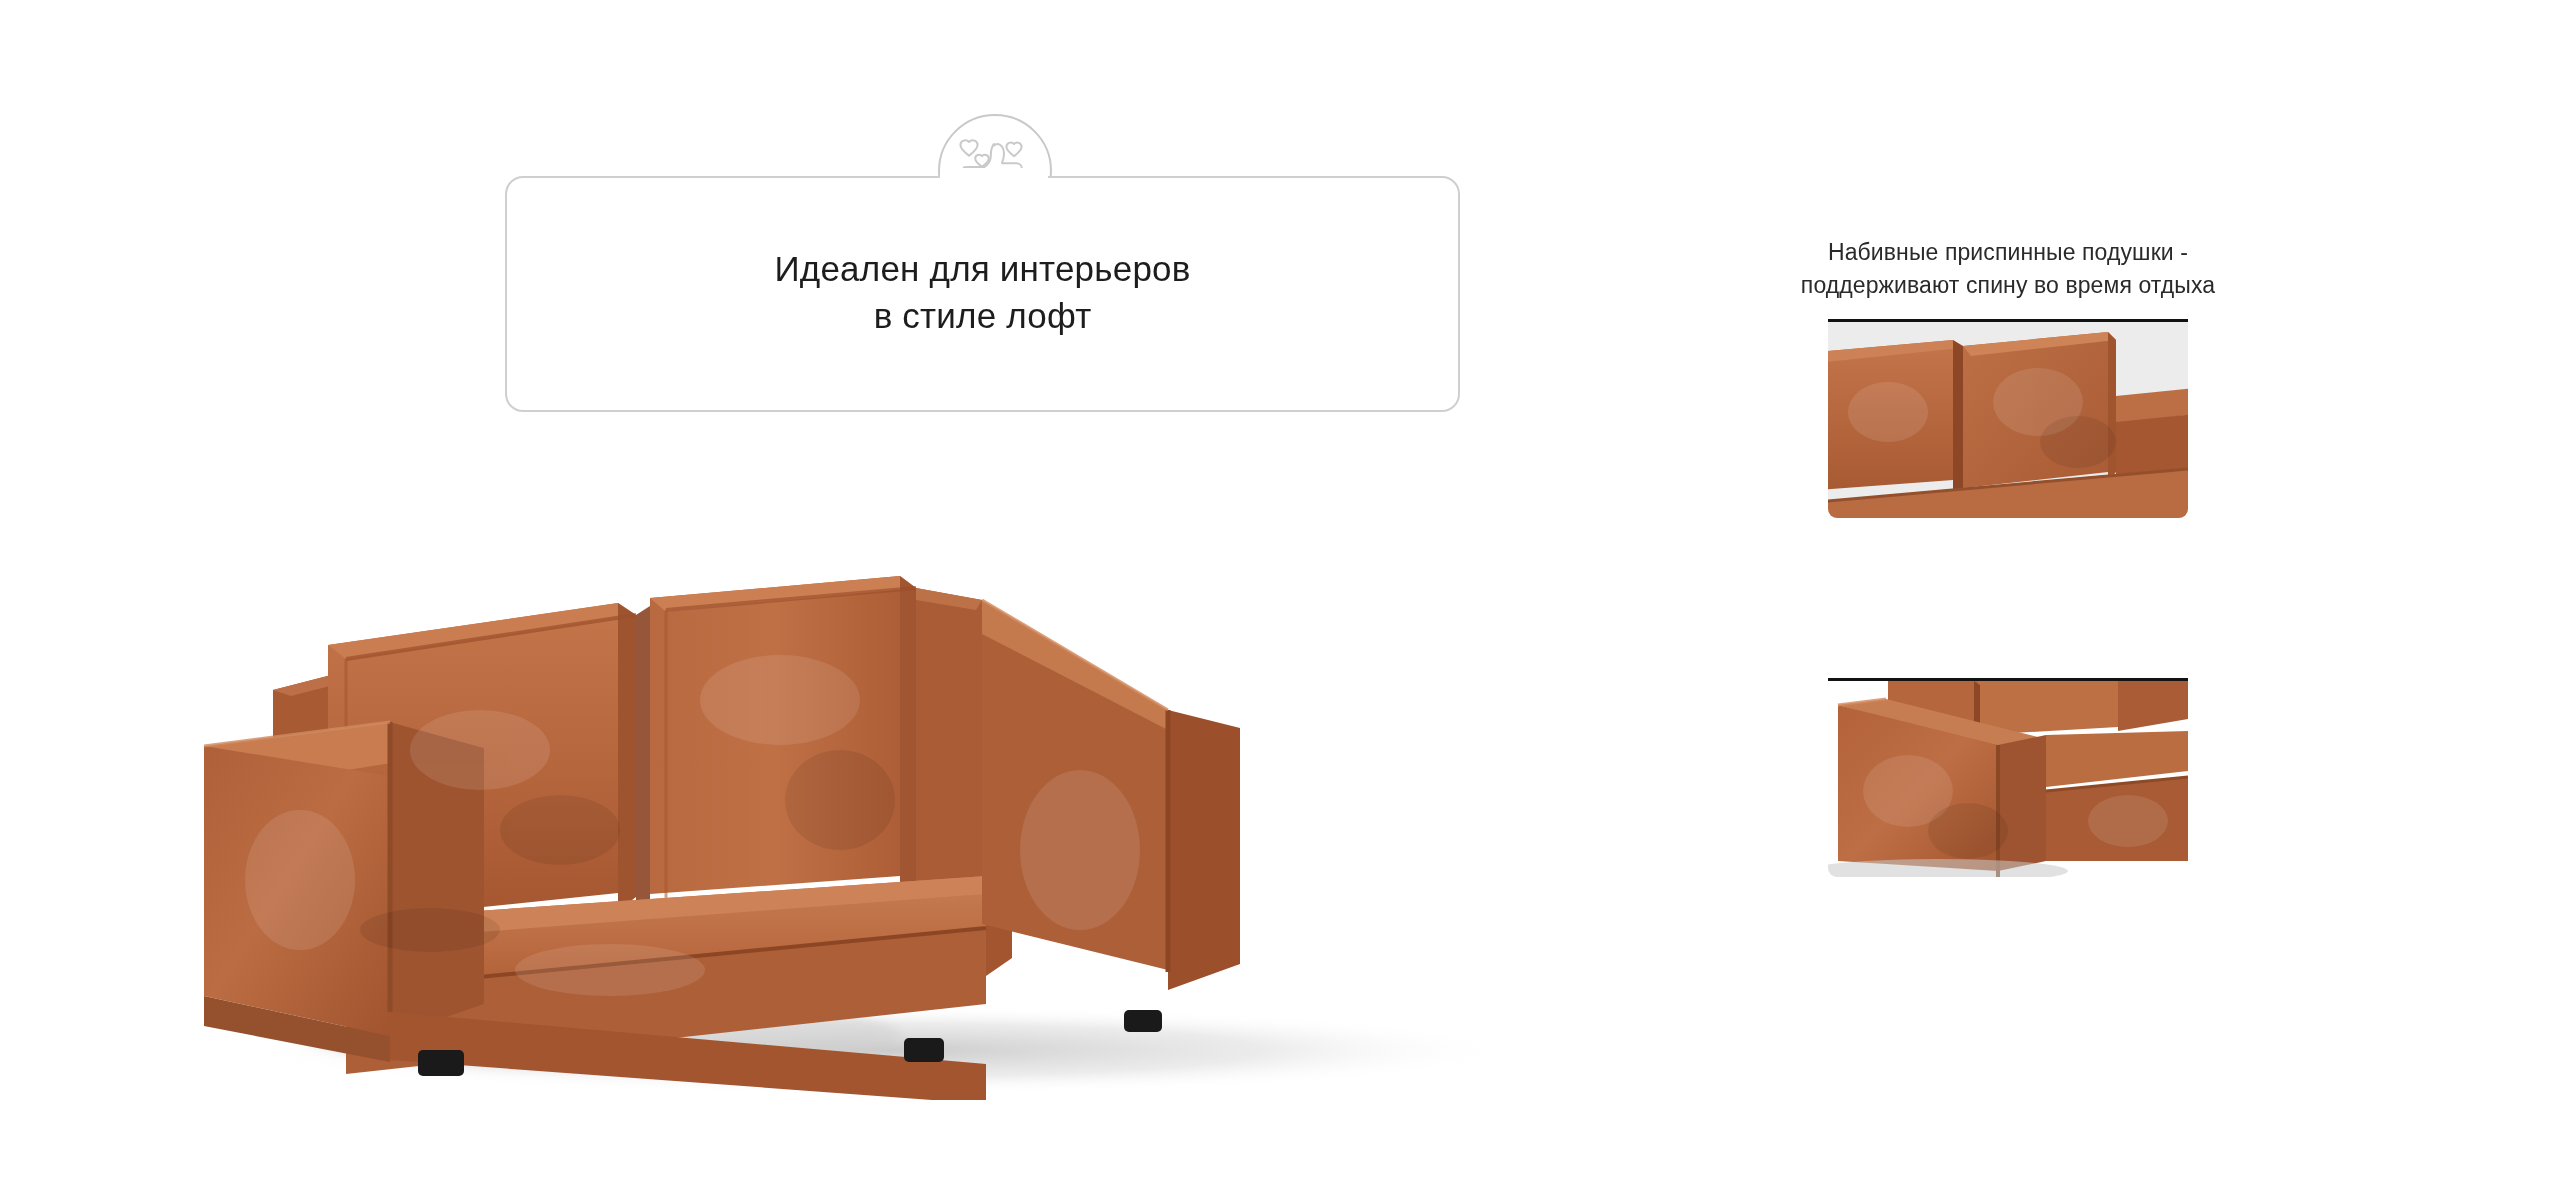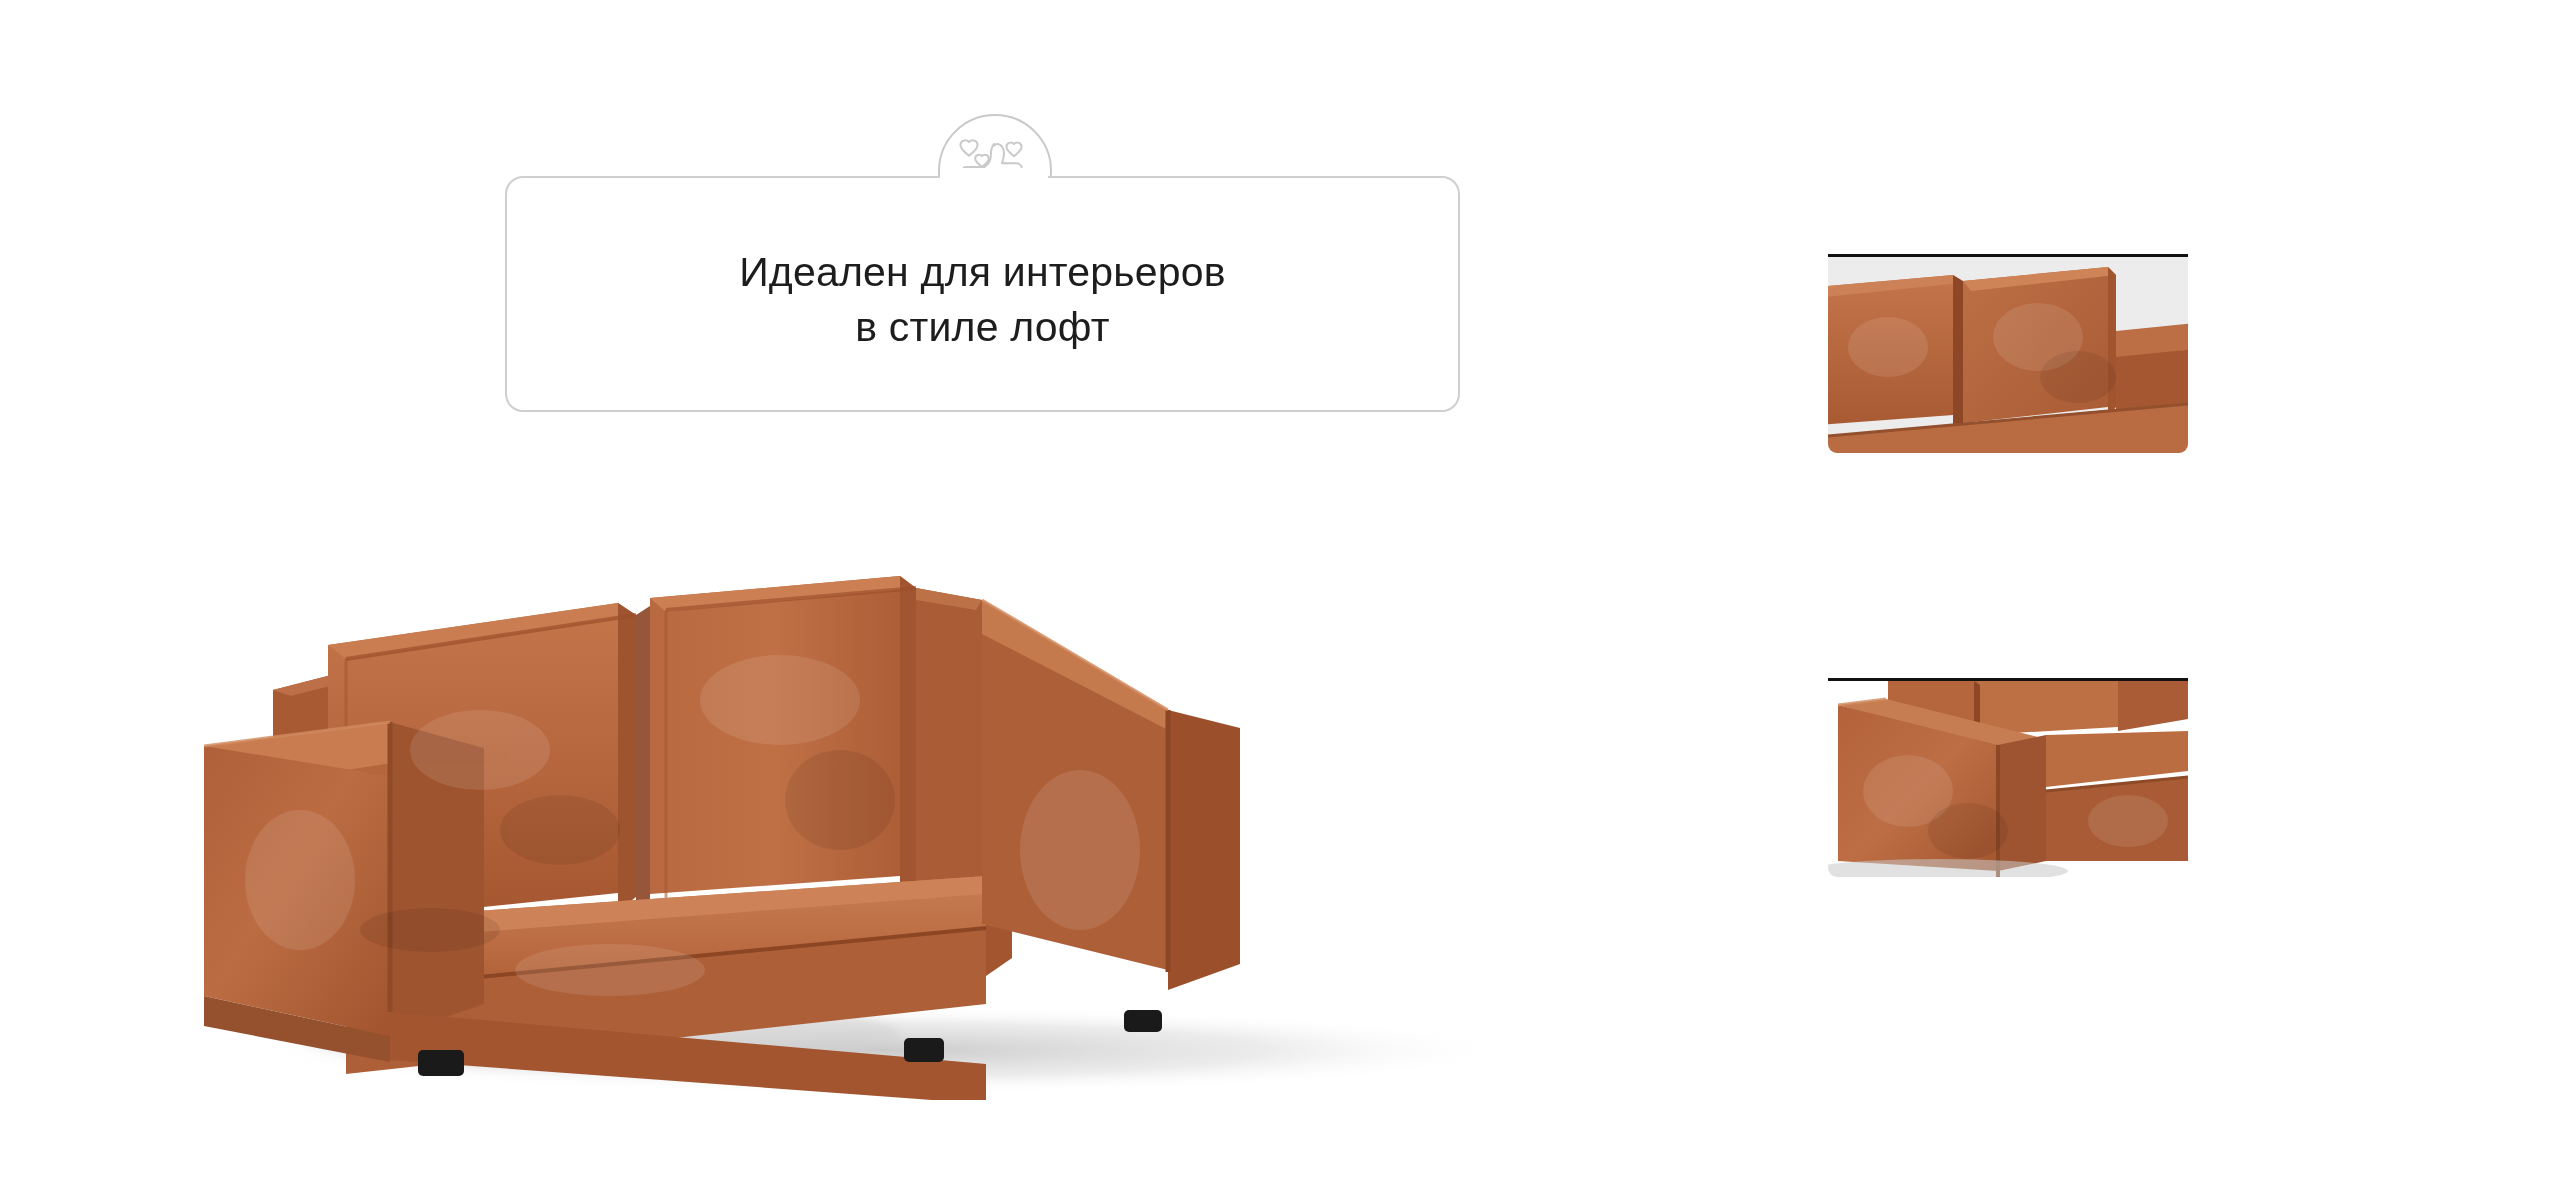--- a/index.html
+++ b/index.html
@@ -36,21 +36,21 @@
     width: 108px;
     height: 20px;
     background: #ffffff;
   }
   .callout-text {
     position: absolute;
     left: 505px;
     top: 245px;
     width: 955px;
     text-align: center;
-    font-size: 41px;
+    font-size: 35px;
     line-height: 1.35;
     font-weight: 400;
     letter-spacing: 0.2px;
     color: #1d1d1d;
     white-space: pre-line;
   }
 
   
   .badge {
     position: absolute;
@@ -229,20 +229,22 @@
     </g>
     <g opacity="0.08" fill="#000000">
       <ellipse cx="380" cy="380" rx="60" ry="35"></ellipse>
       <ellipse cx="660" cy="350" rx="55" ry="50"></ellipse>
       <ellipse cx="250" cy="480" rx="70" ry="22"></ellipse>
     </g>
   </svg>
 </div>
 
 <div class="detail detail-1">
+  <div class="detail-caption">Набивные приспинные подушки -
+поддерживают спину во время отдыха</div>
   <div class="detail-rule"></div>
   <div class="detail-thumb">
     <svg width="360" height="196" viewBox="0 0 360 196">
       <defs>
         <linearGradient id="d1a" x1="0" y1="0" x2="0" y2="1">
           <stop offset="0%" stop-color="#c4754a"></stop>
           <stop offset="100%" stop-color="#a85a33"></stop>
         </linearGradient>
         <linearGradient id="d1b" x1="0" y1="0" x2="1" y2="1">
           <stop offset="0%" stop-color="#bd6f45"></stop>

